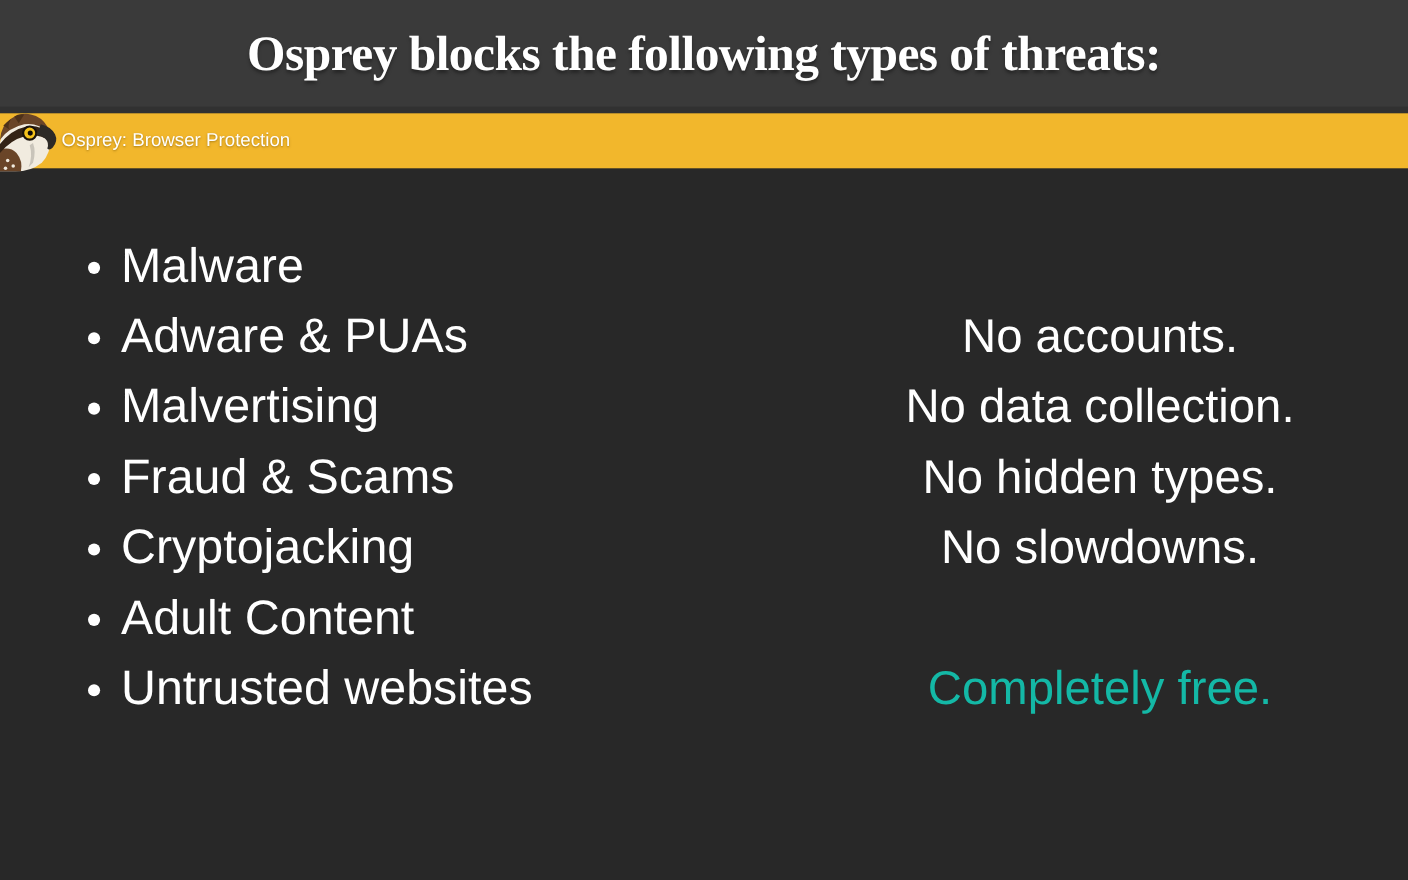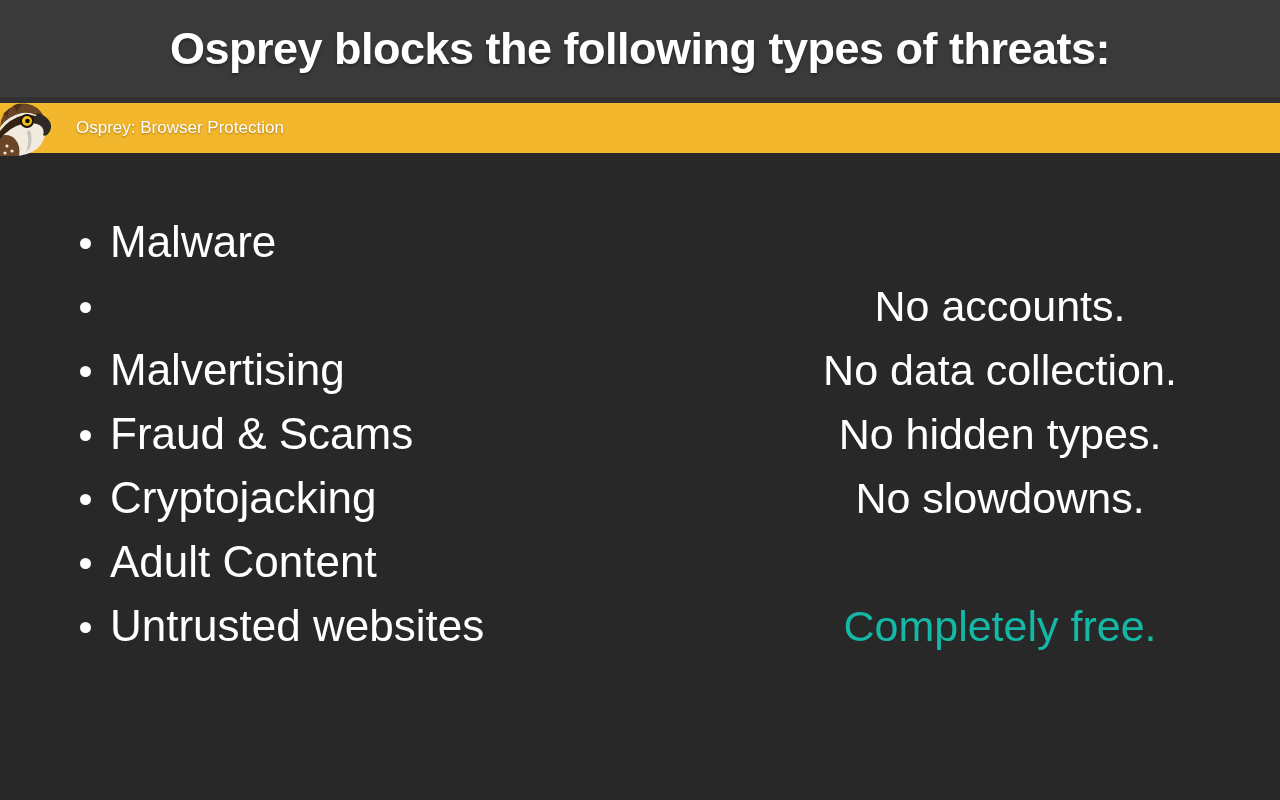--- a/index.html
+++ b/index.html
@@ -25,41 +25,42 @@
     justify-content: center;
   }
   .titlebar h1 {
     margin: 0;
     color: #ffffff;
     font-size: 45px;
     font-weight: 700;
     letter-spacing: -0.5px;
     text-shadow: 0 2px 3px rgba(0,0,0,0.35);
     white-space: nowrap;
+    font-family: Liberation Serif, serif;
   }
 
   
   .brandbar {
     position: absolute;
     top: 103px; left: 0; right: 0;
     height: 50px;
     background: #f2b72c;
     display: flex;
     align-items: center;
   }
   .logo {
     position: absolute;
     left: 0;
     top: -3px;
     width: 56px;
     height: 56px;
     display: block;
   }
   .brand-label {
-    margin-left: 76px;
+    margin-left: 56px;
     color: #ffffff;
     font-size: 17px;
     font-weight: 400;
     text-shadow: 0 1px 2px rgba(100,70,0,0.55);
     white-space: nowrap;
   }
 
   
   .content {
     position: absolute;
@@ -141,20 +142,21 @@
 
   <main class="content">
 
     <ul class="threats">
       <li>
         <span class="dot"></span>
         <span>Malware</span>
       </li>
       <li>
         <span class="dot"></span>
+        <span>Adware &amp; PUAs</span>
       </li>
       <li>
         <span class="dot"></span>
         <span>Malvertising</span>
       </li>
       <li>
         <span class="dot"></span>
         <span>Fraud &amp; Scams</span>
       </li>
       <li>

